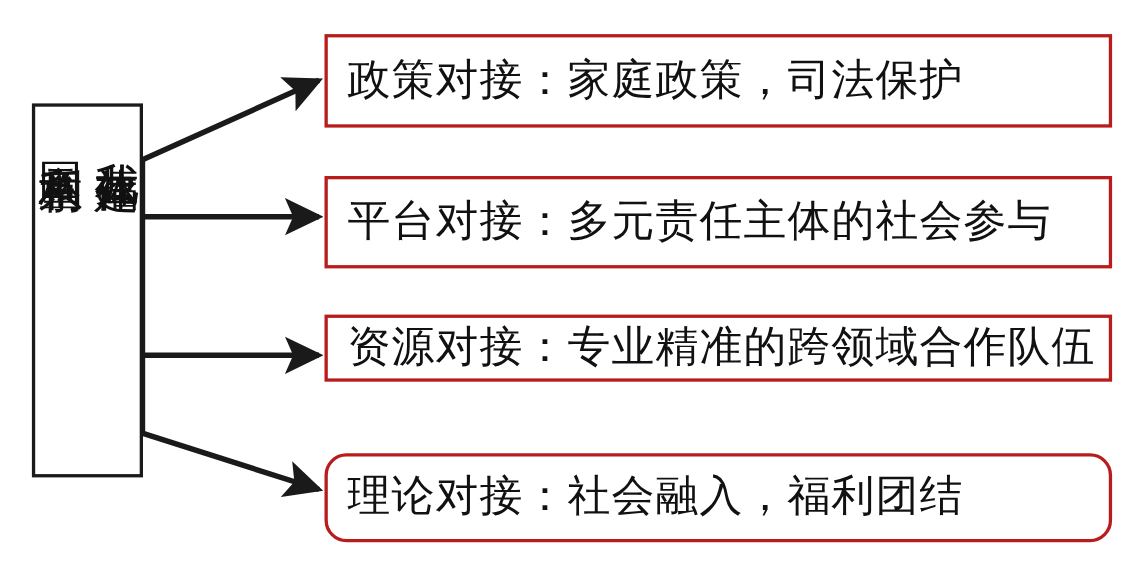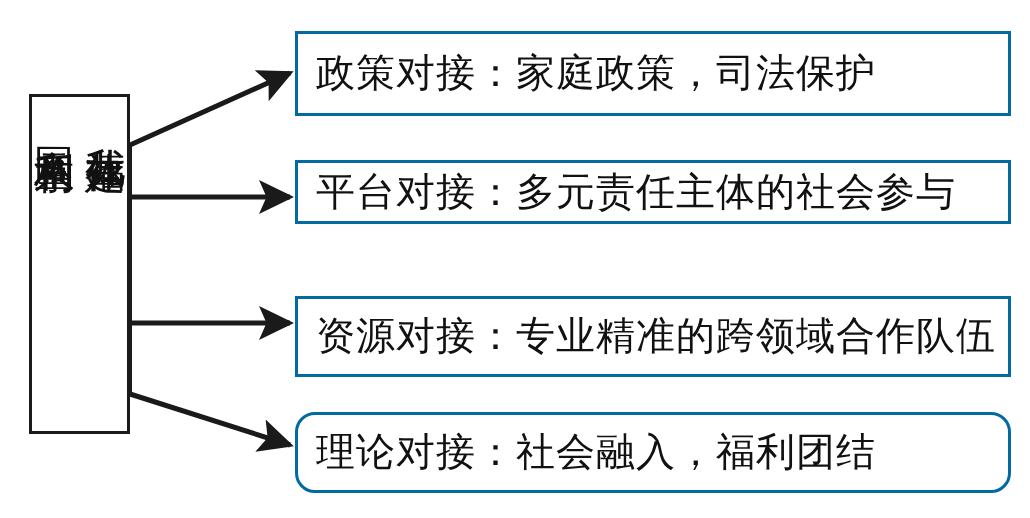--- a/index.html
+++ b/index.html
@@ -46,38 +46,38 @@
     letter-spacing: 2px;
     white-space: nowrap;
     font-family: "DejaVu Serif", "Liberation Serif", serif;
   }
 
   
   .item-box {
     position: absolute;
     left: 295px;
     width: 716px;
-    border: 3px solid #0369a1;
+    border: 3px solid #b91c1c;
     box-sizing: border-box;
     background: #ffffff;
     display: flex;
     align-items: center;
   }
   .item-box .item-label {
     font-size: 39px;
     line-height: 1.1;
     color: #111111;
     padding-left: 18px;
     white-space: nowrap;
     letter-spacing: 1px;
     font-family: "DejaVu Serif", "Liberation Serif", serif;
   }
   #item-box-0 { top: 31px;  height: 85px; }
-  #item-box-1 { top: 160px; height: 64px; }
-  #item-box-2 { top: 296px; height: 81px; }
+  #item-box-1 { top: 160px; height: 84px; }
+  #item-box-2 { top: 286px; height: 61px; }
   #item-box-3 { top: 412px; height: 81px; border-radius: 20px; }
 
   
   #connectors {
     position: absolute;
     left: 0;
     top: 0;
     width: 1030px;
     height: 518px;
     pointer-events: none;

